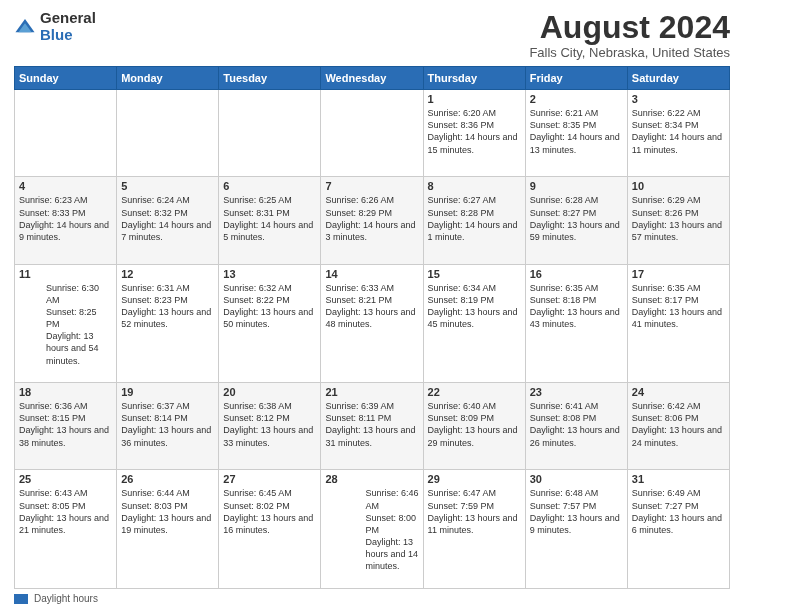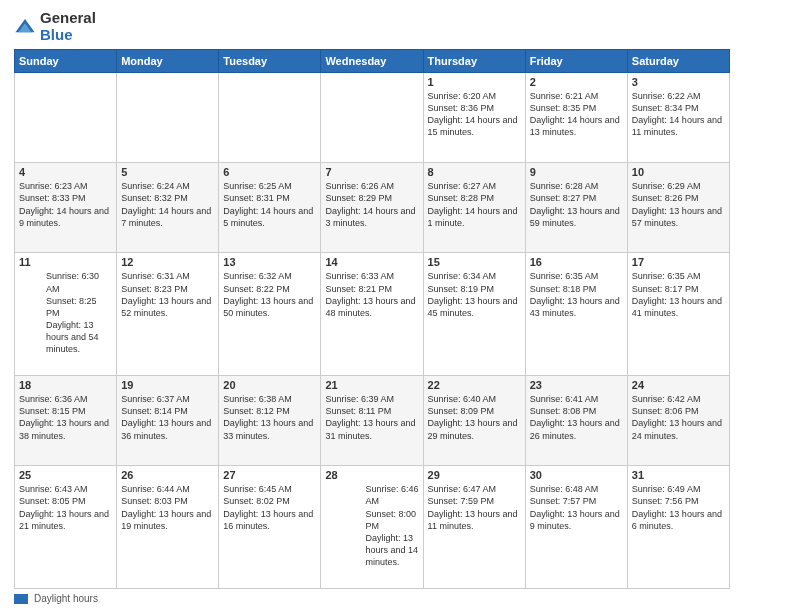--- a/index.html
+++ b/index.html
@@ -132,20 +132,22 @@
       <svg class="logo-icon" viewBox="0 0 30 30" xmlns="http://www.w3.org/2000/svg">
         <polygon points="15,4 28,22 2,22" fill="#2a6db5"></polygon>
         <polygon points="15,10 24,22 6,22" fill="#5a9fd4"></polygon>
       </svg>
       <div class="logo-text">
         <span class="logo-general">General</span>
         <span class="logo-blue">Blue</span>
       </div>
     </div>
     <div class="title-area">
+      <div class="main-title">August 2024</div>
+      <div class="subtitle">Falls City, Nebraska, United States</div>
     </div>
   </div>
 
   <table class="calendar">
     <thead>
       <tr>
       <th>Sunday</th>
           <th>Monday</th>
           <th>Tuesday</th>
           <th>Wednesday</th>
@@ -344,21 +346,21 @@
           </td>
           <td>
             <span class="day-num">30</span>
             <div class="day-info" style="white-space: pre-line;">Sunrise: 6:48 AM
 Sunset: 7:57 PM
 Daylight: 13 hours and 9 minutes.</div>
           </td>
           <td>
             <span class="day-num">31</span>
             <div class="day-info" style="white-space: pre-line;">Sunrise: 6:49 AM
-Sunset: 7:56 PM
+Sunset: 7:27 PM
 Daylight: 13 hours and 6 minutes.</div>
           </td>
         </tr>
       </tbody>
   </table>
 
   <div class="footer">
     <span class="footer-box"></span>
     <span>Daylight hours</span>
   </div>

